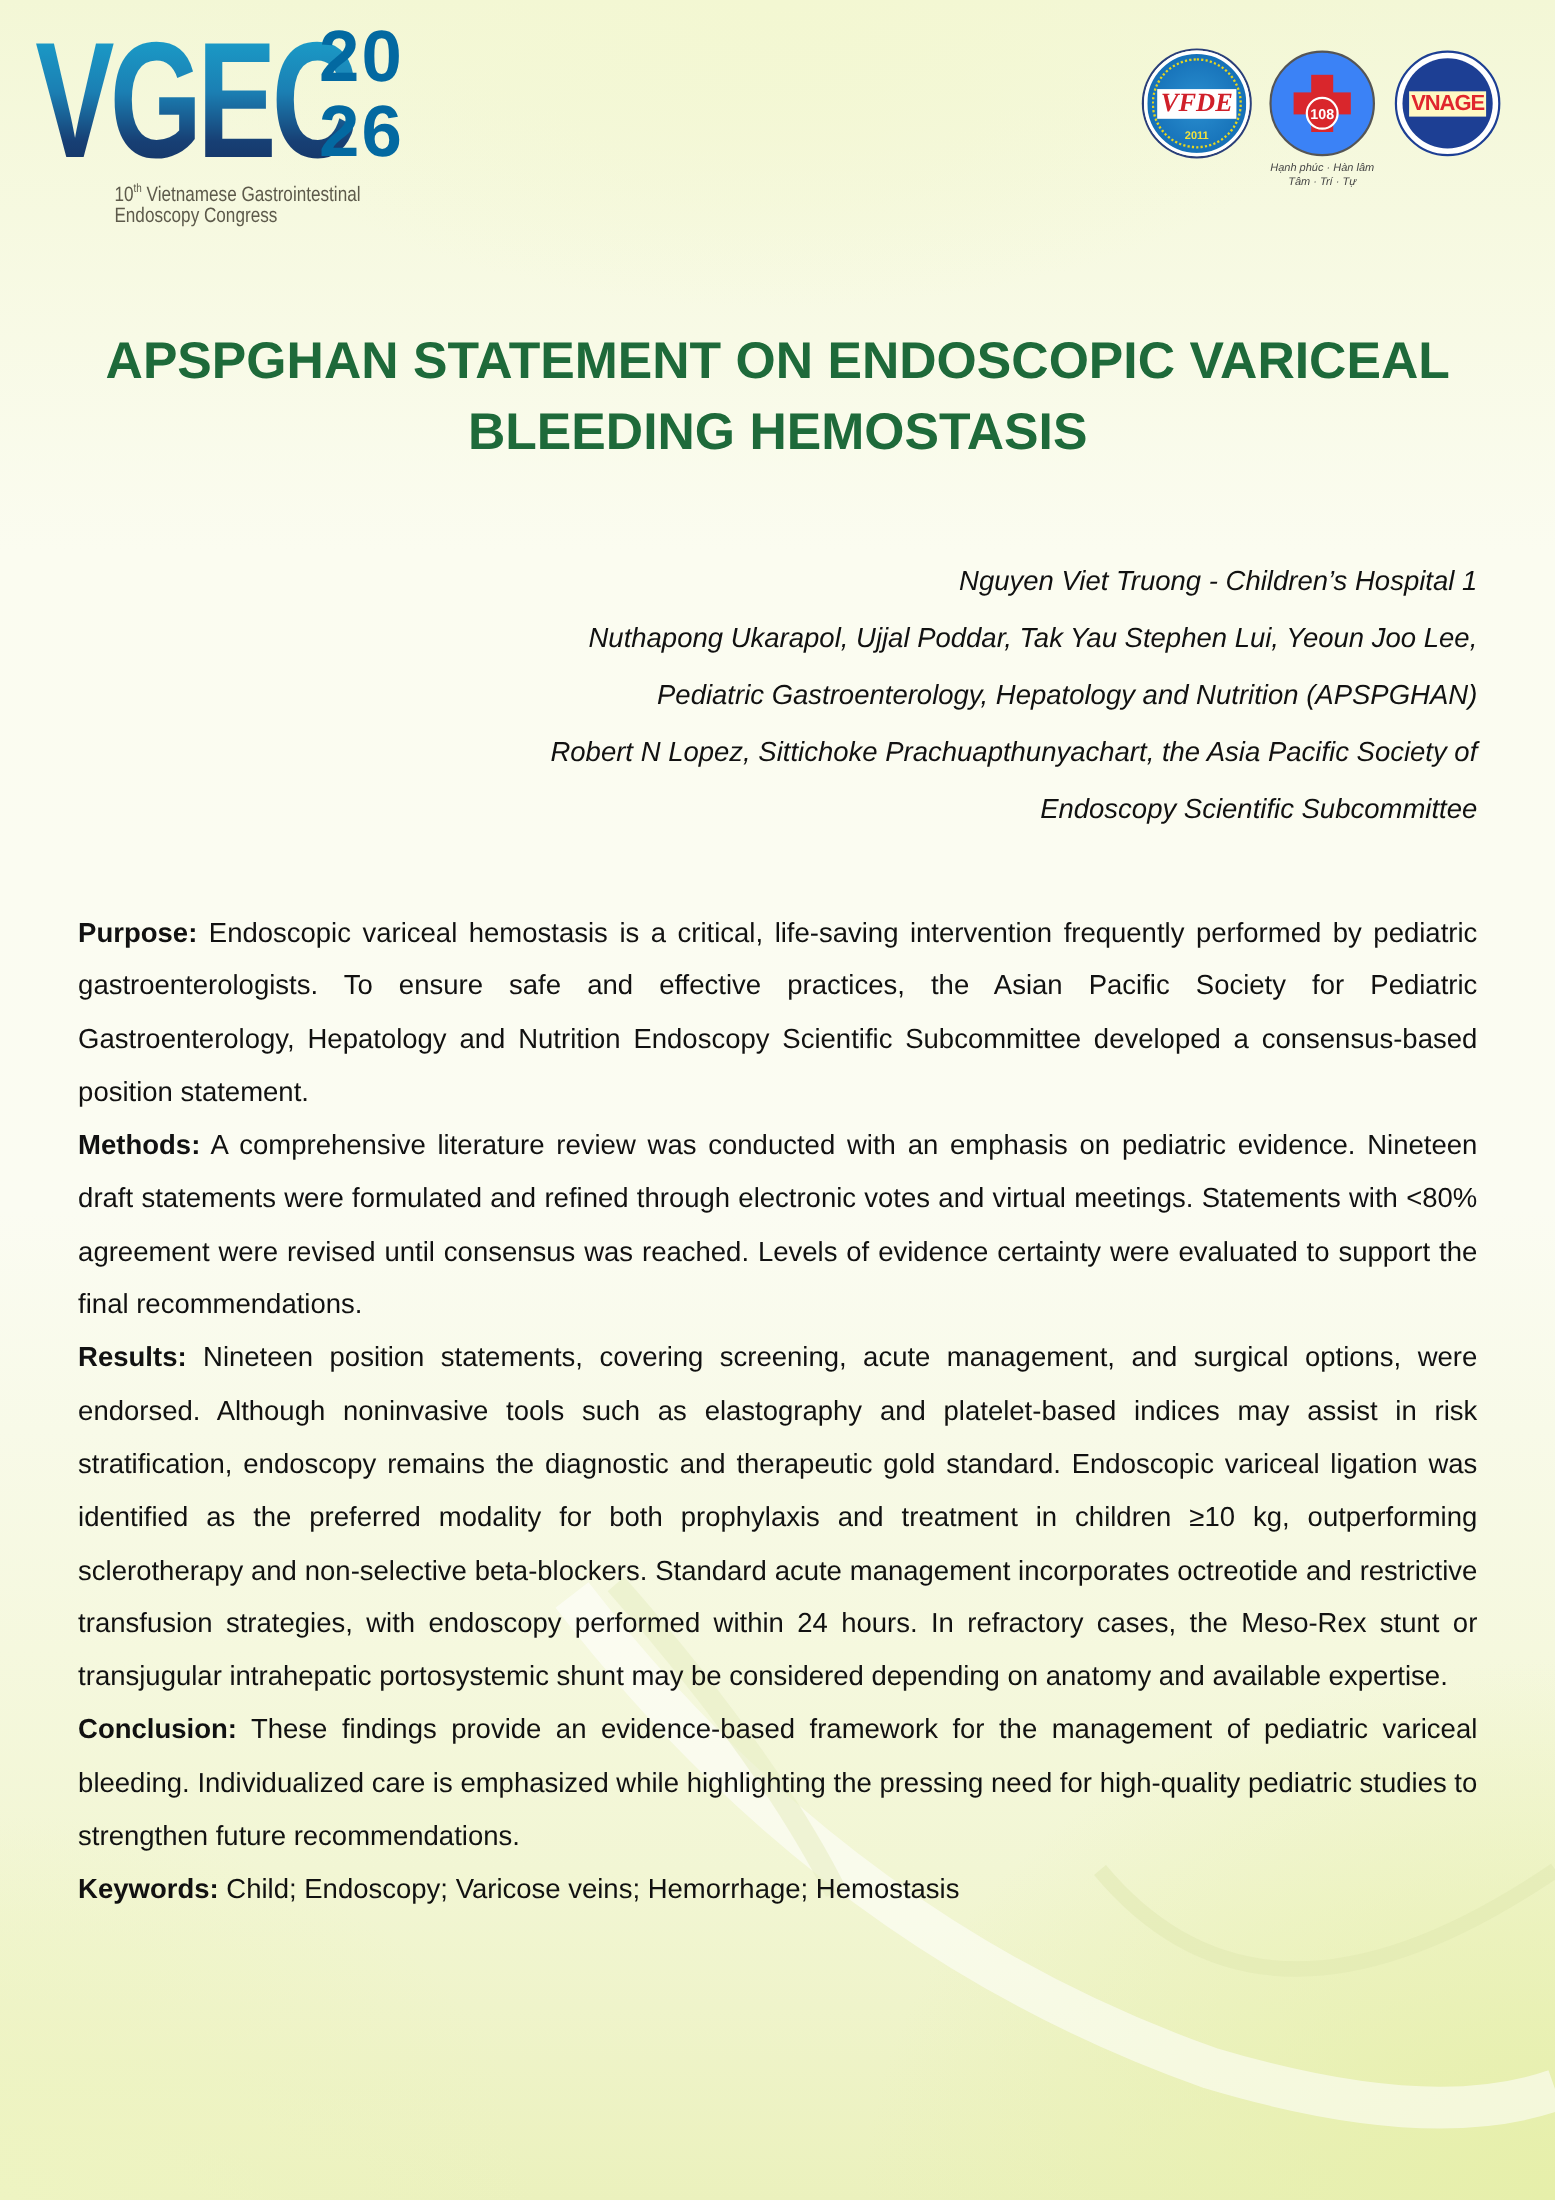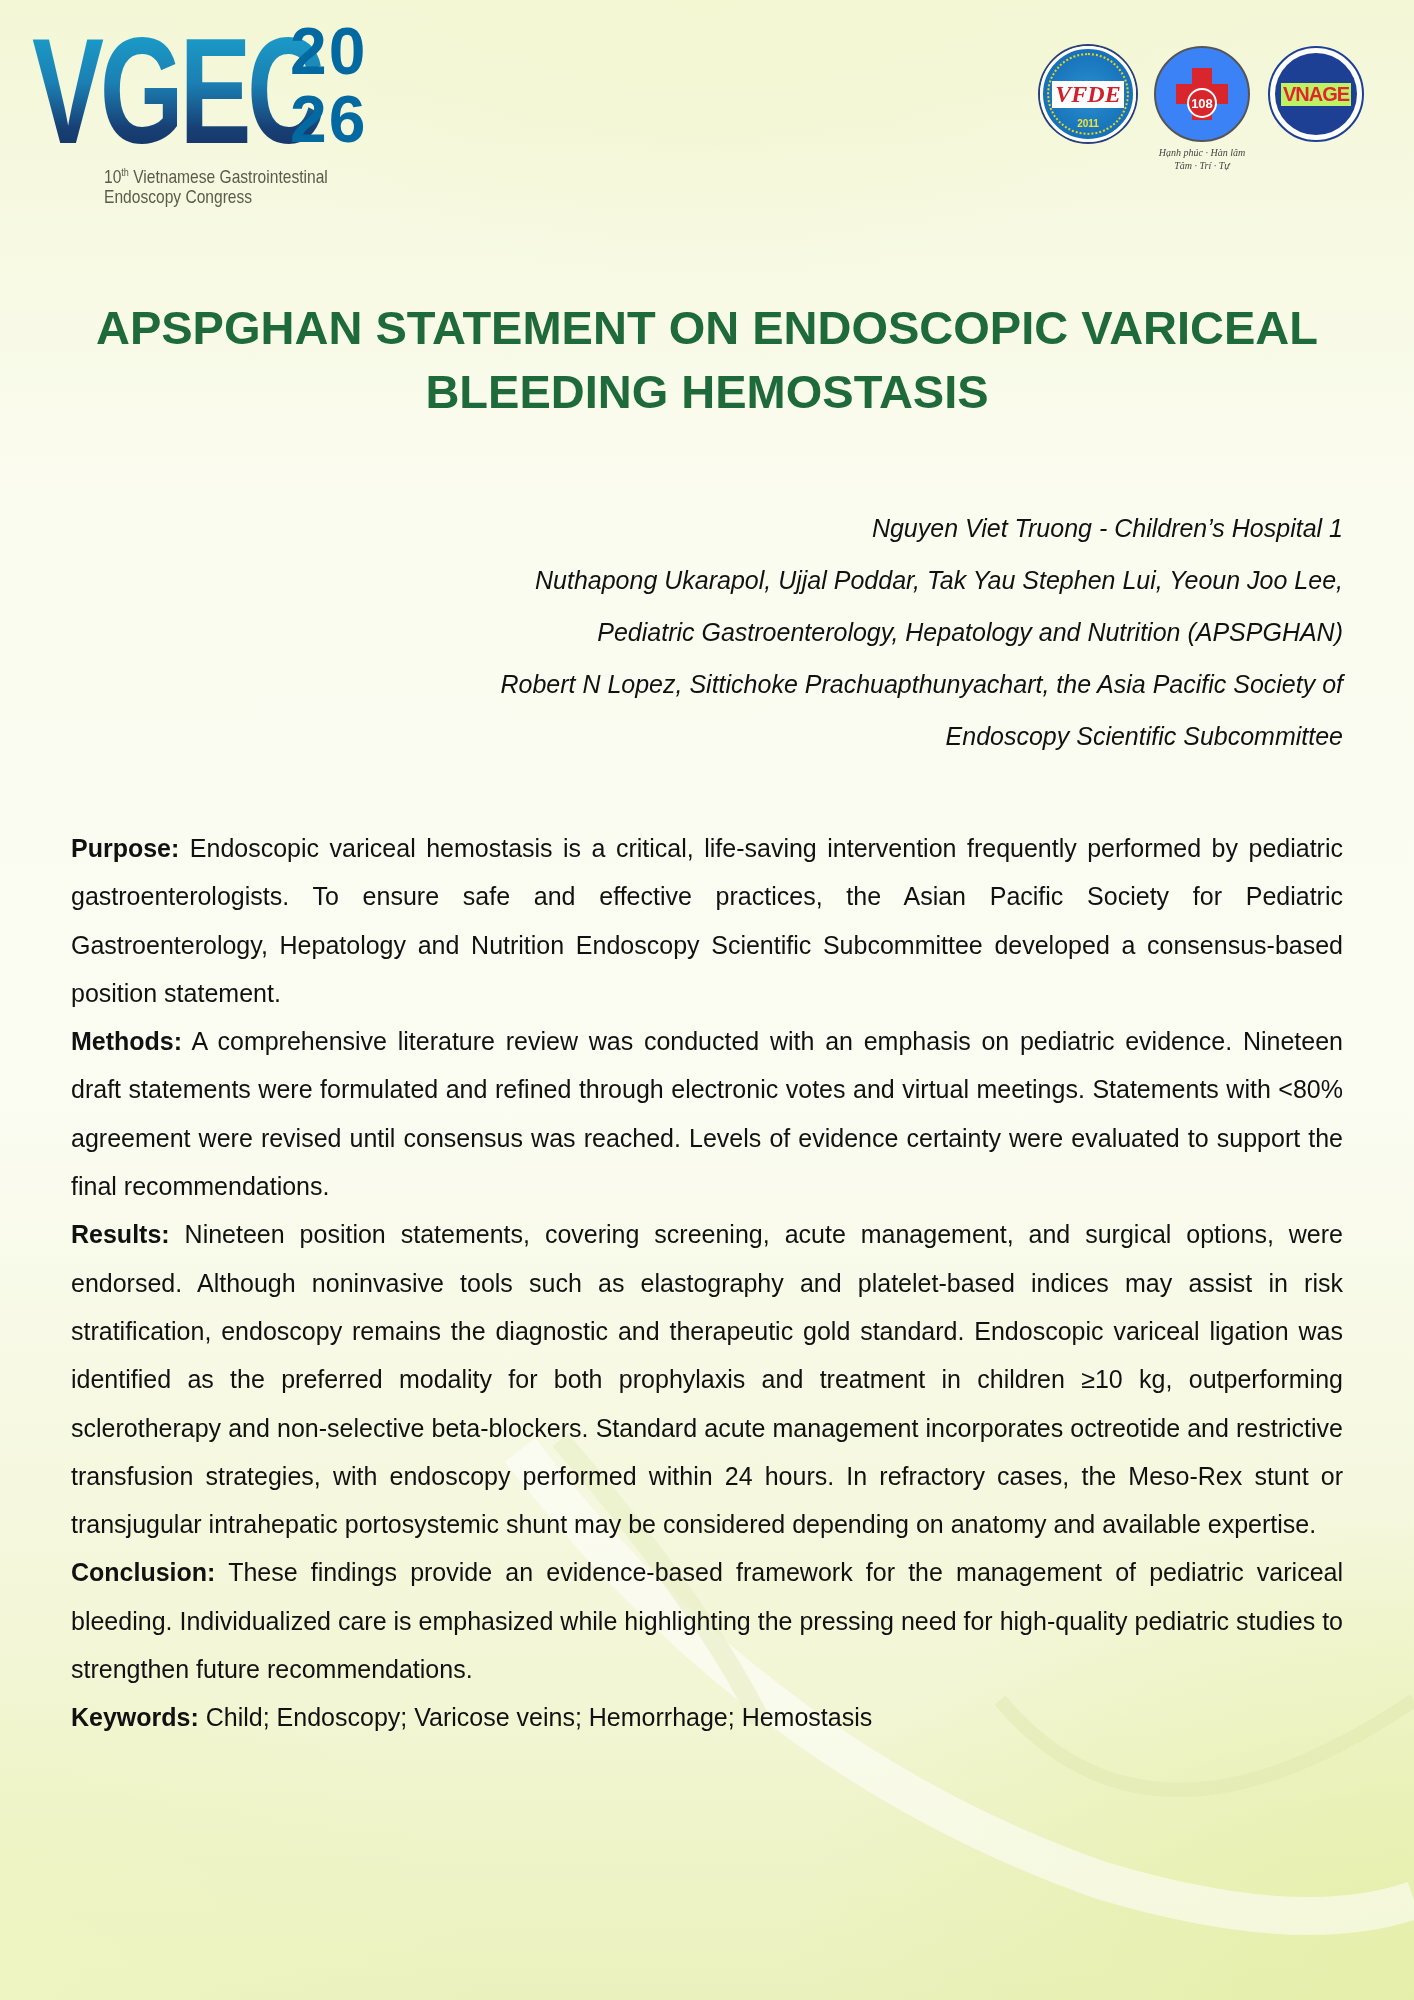--- a/index.html
+++ b/index.html
@@ -47,24 +47,24 @@
   .badge-vfde .ring { position:absolute; inset:4px; border-radius:50%; border: 2px dotted #e7d51f; }
   .badge-vfde .txt { font-family: "Liberation Serif", serif; font-weight:700; font-style: italic; font-size: 24px; color:#d0202a; background:#fff; padding: 0 3px; z-index:1; }
   .badge-vfde .yr { position:absolute; bottom:10px; font-size:10px; font-weight:700; color:#f2e23c; }
   .badge-108-wrap { display:flex; flex-direction:column; align-items:center; }
   .badge-108 { background: #3b82f6; border: 2px solid #555; }
   .badge-108 .cross { width: 52px; height: 52px; position: relative; }
   .badge-108 .cross:before, .badge-108 .cross:after { content:""; position:absolute; background:#d9262c; }
   .badge-108 .cross:before { left:16px; top:0; width:20px; height:52px; }
   .badge-108 .cross:after { left:0; top:16px; width:52px; height:20px; }
   .badge-108 .num { position:absolute; font-size:13px; font-weight:700; color:#fff; background:#d9262c; border-radius:50%; width:30px; height:30px; display:flex; align-items:center; justify-content:center; top:40px; border:2px solid #fff; z-index:2; }
-  .motto { font-family: Liberation Serif, serif; font-style: italic; font-size: 10px; color:#444; text-align:center; line-height: 13px; margin-top: 4px; }
+  .motto { font-family: Liberation Sans, sans-serif; font-style: italic; font-size: 10px; color:#444; text-align:center; line-height: 13px; margin-top: 4px; }
   .badge-vnage { background: #fff; border: 2px solid #1d3f94; }
   .badge-vnage .inner { position:absolute; inset:5px; border-radius:50%; background:#1d3f94; }
-  .badge-vnage .txt { position:relative; z-index:1; font-weight:700; font-size: 20px; color:#e0262d; background:#bef264; padding:0 2px; letter-spacing:-1px; }
+  .badge-vnage .txt { position:relative; z-index:1; font-weight:700; font-size: 20px; color:#e0262d; background:#fef9c3; padding:0 2px; letter-spacing:-1px; }
 
   
   .title {
     position: absolute; left: 60px; width: 1294px; top: 296px;
     text-align: center; color: #1e6a3a; font-weight: 700;
     font-size: 47px; line-height: 64px;
   }
   
   .authors {
     position: absolute; right: 71px; top: 502px; width: 1300px;

